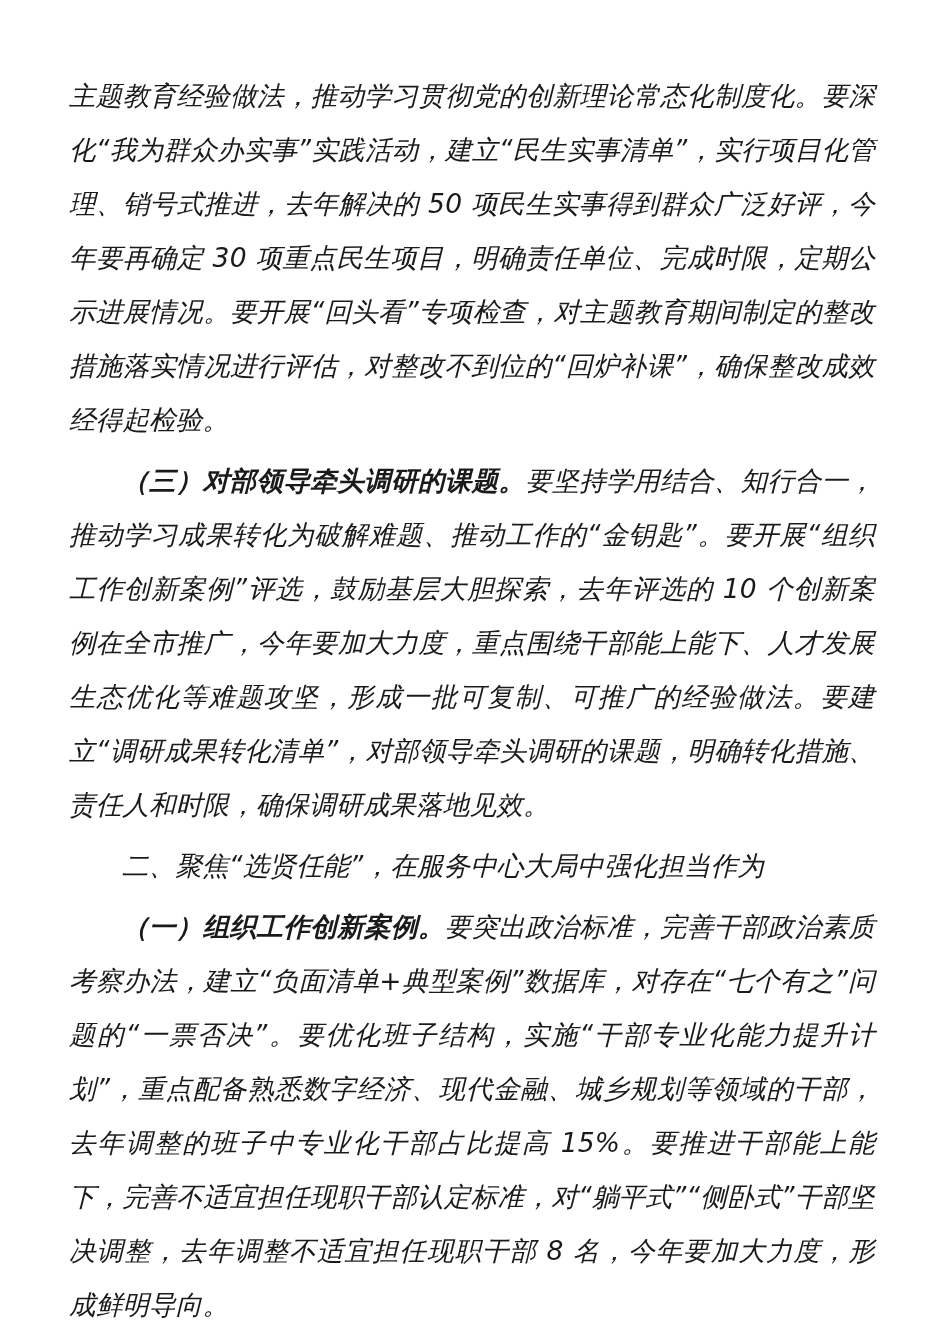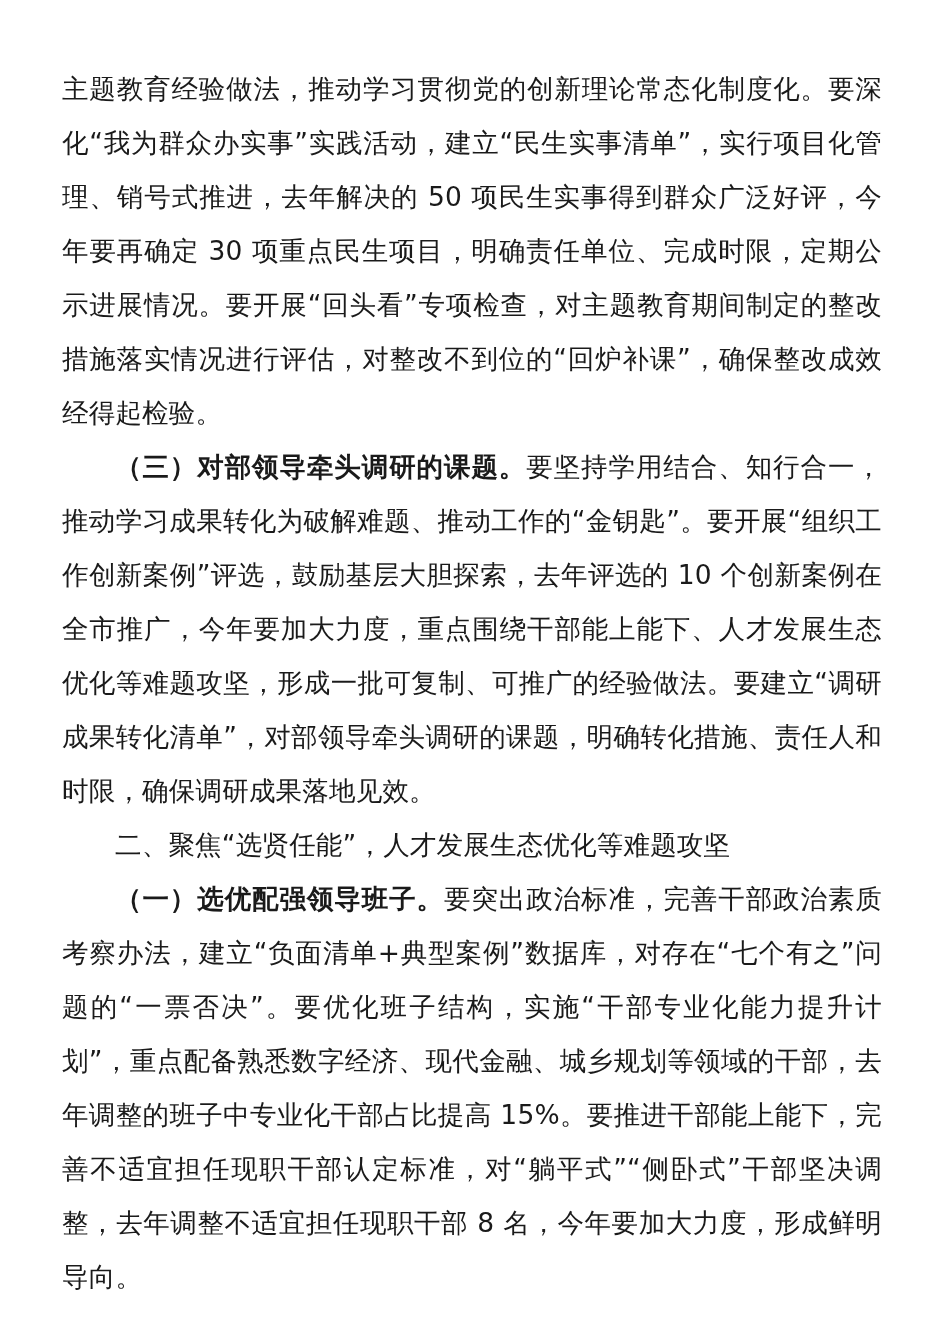--- a/index.html
+++ b/index.html
@@ -22,36 +22,37 @@
     background: #ffffff;
   }
   .doc-body {
     font-size: 26.5px;
     line-height: 54px;
     letter-spacing: 0.2px;
     text-align: justify;
     text-justify: inter-ideograph;
   }
   p {
-    margin: 0;
+    margin: 7px;
     text-indent: 0;
+    font-style: italic;
   }
   p.indent2 {
     text-indent: 53px;
   }
   p.first {
     text-indent: 0;
   }
   .bold {
     font-weight: bold;
   }
 </style>
 </head>
 <body>
 
 <div class="page">
   <div class="doc-body" id="doc-body">
       <p class="first"><span>主题教育经验做法，推动学习贯彻党的创新理论常态化制度化。要深化“我为群众办实事”实践活动，建立“民生实事清单”，实行项目化管理、销号式推进，去年解决的 50 项民生实事得到群众广泛好评，今年要再确定 30 项重点民生项目，明确责任单位、完成时限，定期公示进展情况。要开展“回头看”专项检查，对主题教育期间制定的整改措施落实情况进行评估，对整改不到位的“回炉补课”，确保整改成效经得起检验。</span></p>
       <p class="indent2"><span class="bold">（三）对部领导牵头调研的课题。</span><span>要坚持学用结合、知行合一，推动学习成果转化为破解难题、推动工作的“金钥匙”。要开展“组织工作创新案例”评选，鼓励基层大胆探索，去年评选的 10 个创新案例在全市推广，今年要加大力度，重点围绕干部能上能下、人才发展生态优化等难题攻坚，形成一批可复制、可推广的经验做法。要建立“调研成果转化清单”，对部领导牵头调研的课题，明确转化措施、责任人和时限，确保调研成果落地见效。</span></p>
-      <p class="indent2"><span>二、聚焦“选贤任能”，人才发展生态优化等难题攻坚</span></p>
-      <p class="indent2"><span class="bold">（一）选优配强领导班子。</span><span>要突出政治标准，完善干部政治素质考察办法，建立“负面清单+典型案例”数据库，对存在“七个有之”问题的“一票否决”。要优化班子结构，实施“干部专业化能力提升计划”，重点配备熟悉数字经济、现代金融、城乡规划等领域的干部，去年调整的班子中专业化干部占比提高 15%。要推进干部能上能下，完善不适宜担任现职干部认定标准，对“躺平式”“侧卧式”干部坚决调整，去年调整不适宜担任现职干部 8 名，今年要加大力度，形成鲜明导向。</span></p>
+      <p class="indent2"><span>二、聚焦“选贤任能”，在服务中心大局中强化担当作为</span></p>
+      <p class="indent2"><span class="bold">（一）组织工作创新案例。</span><span>要突出政治标准，完善干部政治素质考察办法，建立“负面清单+典型案例”数据库，对存在“七个有之”问题的“一票否决”。要优化班子结构，实施“干部专业化能力提升计划”，重点配备熟悉数字经济、现代金融、城乡规划等领域的干部，去年调整的班子中专业化干部占比提高 15%。要推进干部能上能下，完善不适宜担任现职干部认定标准，对“躺平式”“侧卧式”干部坚决调整，去年调整不适宜担任现职干部 8 名，今年要加大力度，形成鲜明导向。</span></p>
     </div>
 </div>
 
 </body></html>

